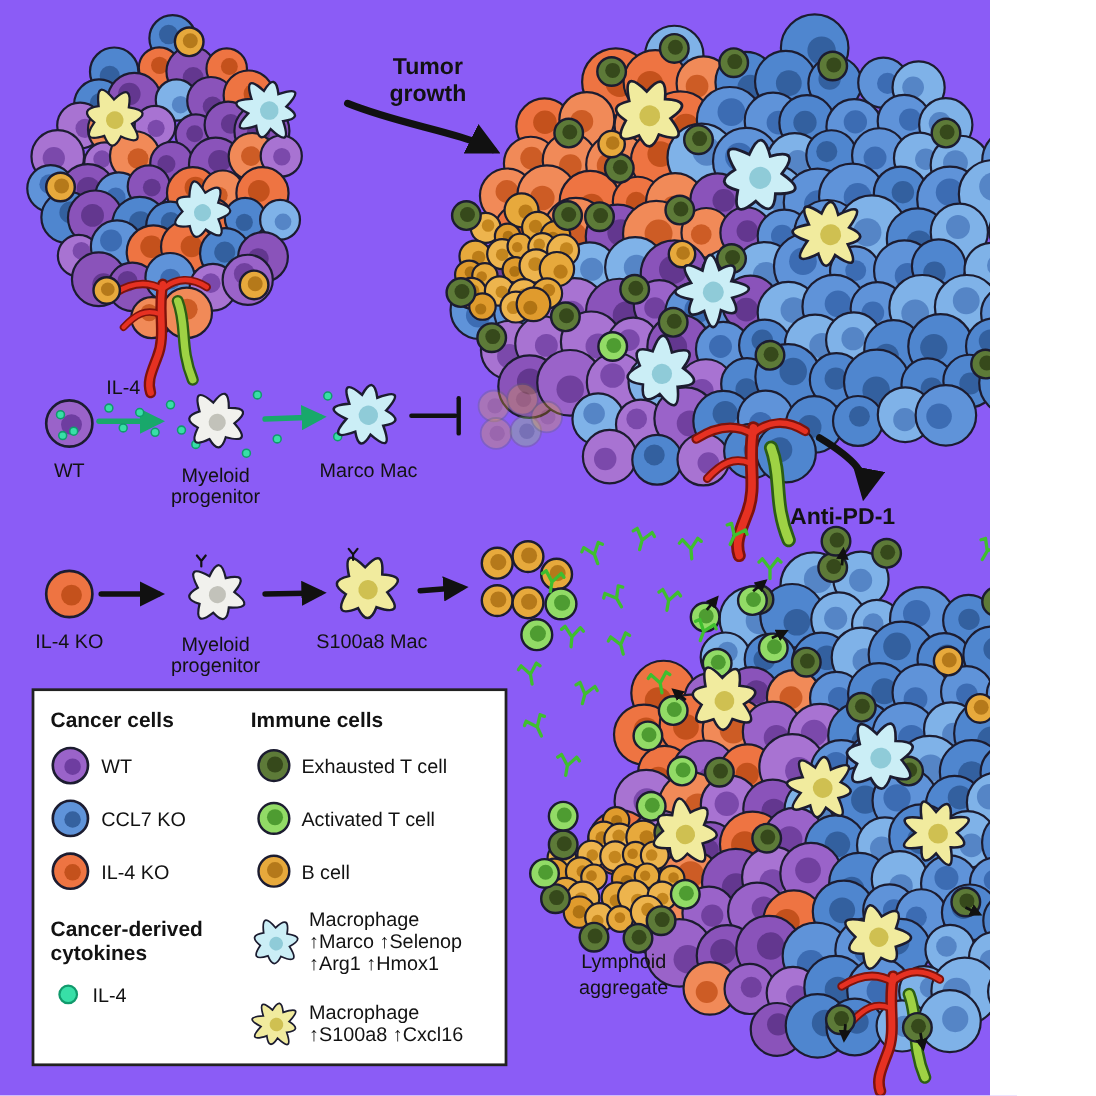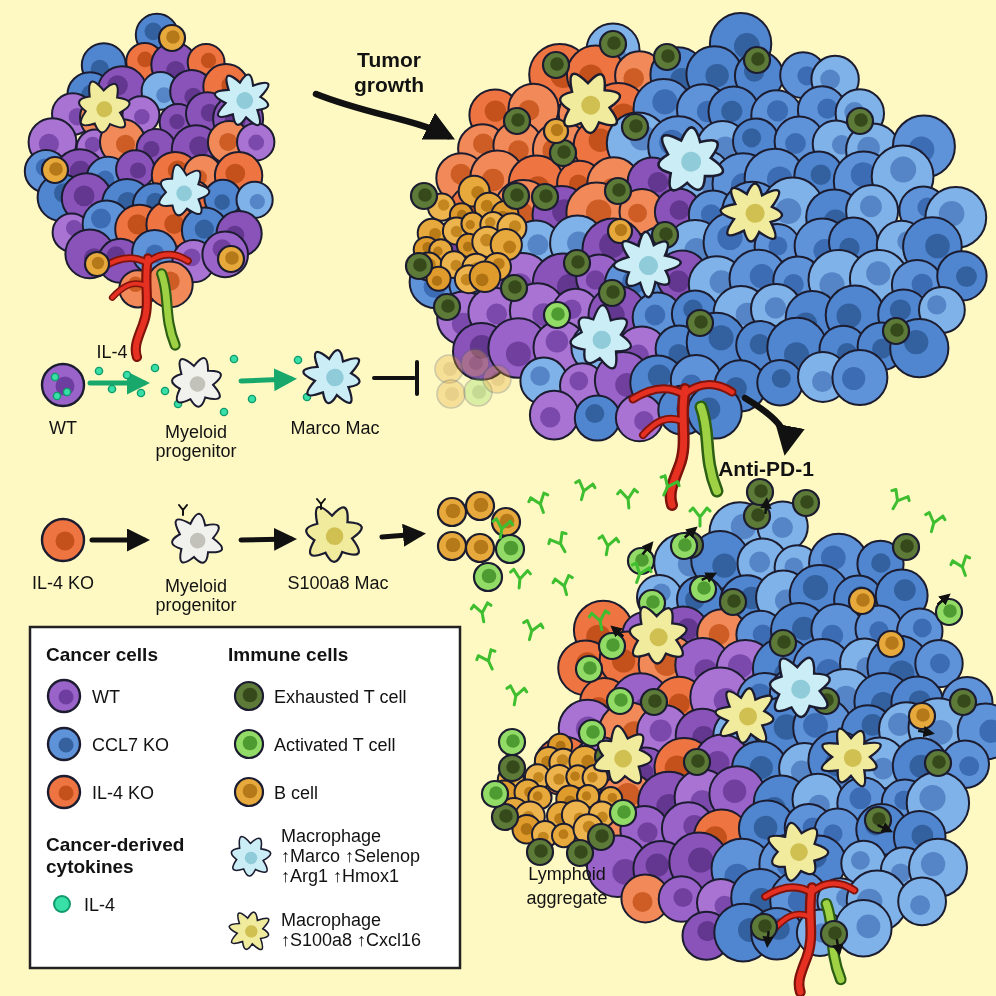--- a/index.html
+++ b/index.html
@@ -1,16 +1,16 @@
 <!DOCTYPE html>
 <html><head>
 <meta charset="utf-8">
 <style>
   html,body{margin:0;padding:0;background:#ffffff}
-  .stage{position:relative;width:996px;height:996px;background:#fef9c3;overflow:hidden}
+  .stage{position:relative;width:900px;height:996px;background:#8b5cf6;overflow:hidden}
   svg{display:block}
   text{fill:#121212;font-family:"Liberation Sans",sans-serif}
   .t-big{font-weight:bold;font-size:21px}
   .t-lab{font-size:18px}
   .t-leg-h{font-weight:bold;font-size:19px}
   .t-leg{font-size:18px}
   .t-mid{text-anchor:middle}
   .garr{stroke:#18a86b;stroke-width:5;fill:none;stroke-linecap:round}
   .karr{stroke:#111;stroke-width:5;fill:none;stroke-linecap:round}
   .bigarr{stroke:#111;stroke-width:6.5;fill:none;stroke-linecap:round}

